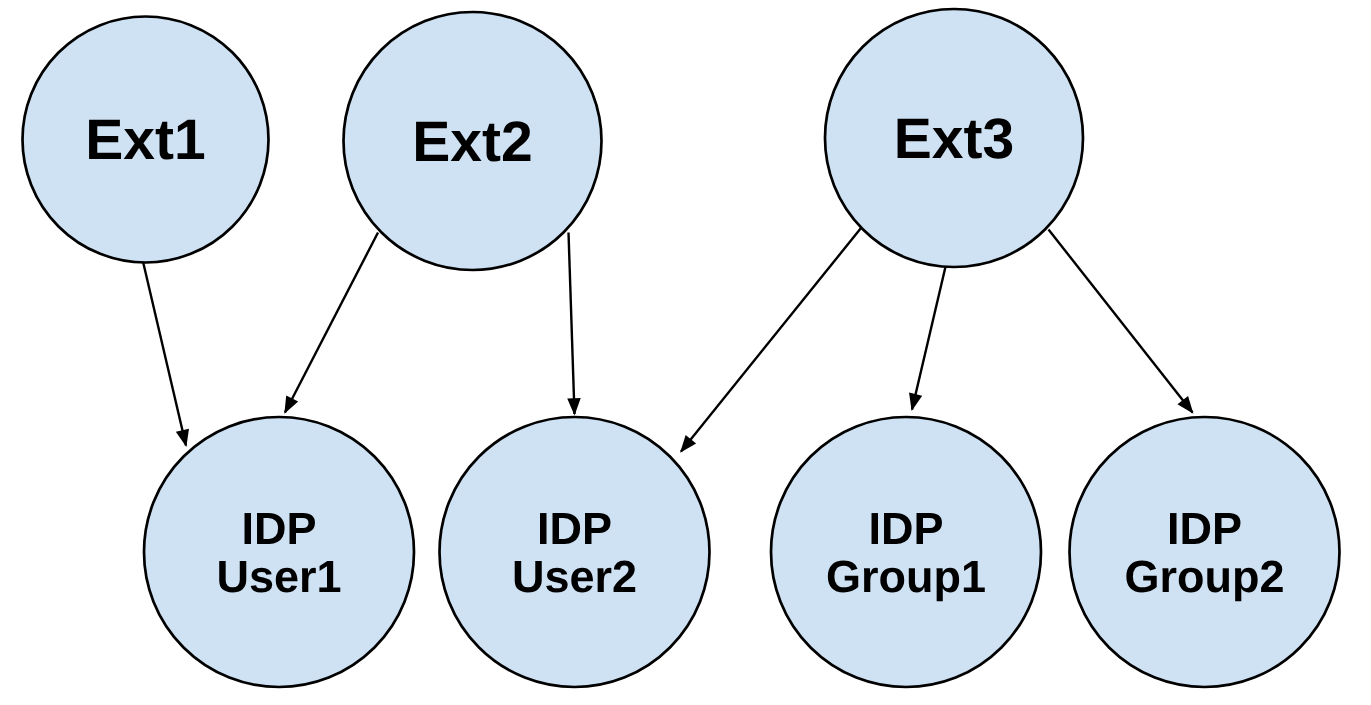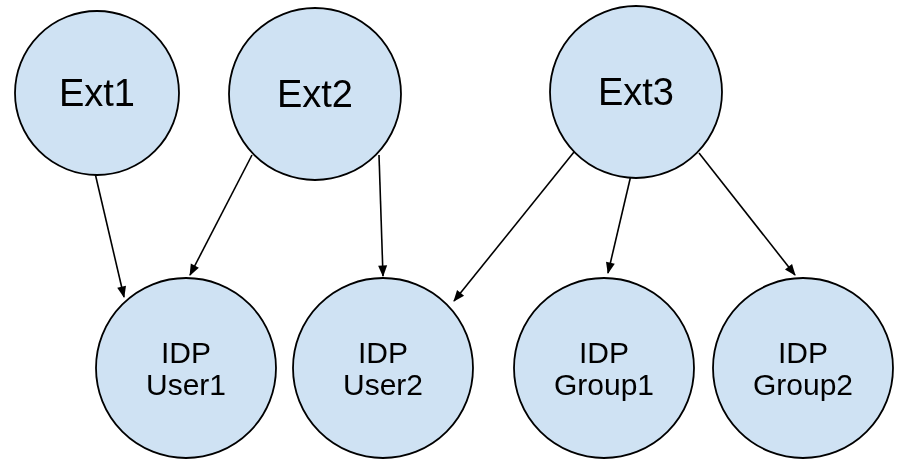--- a/index.html
+++ b/index.html
@@ -8,20 +8,21 @@
     background: #ffffff;
     width: 914px;
     height: 470px;
     overflow: hidden;
     font-family: "Liberation Sans", sans-serif;
   }
   #diagram-wrap {
     position: relative;
     width: 914px;
     height: 470px;
+    font-weight: bold;
   }
   svg text {
     font-family: "Liberation Sans", sans-serif;
     fill: #000000;
     text-anchor: middle;
     user-select: none;
   }
   svg circle.node-circle {
     stroke-linejoin: round;
   }

